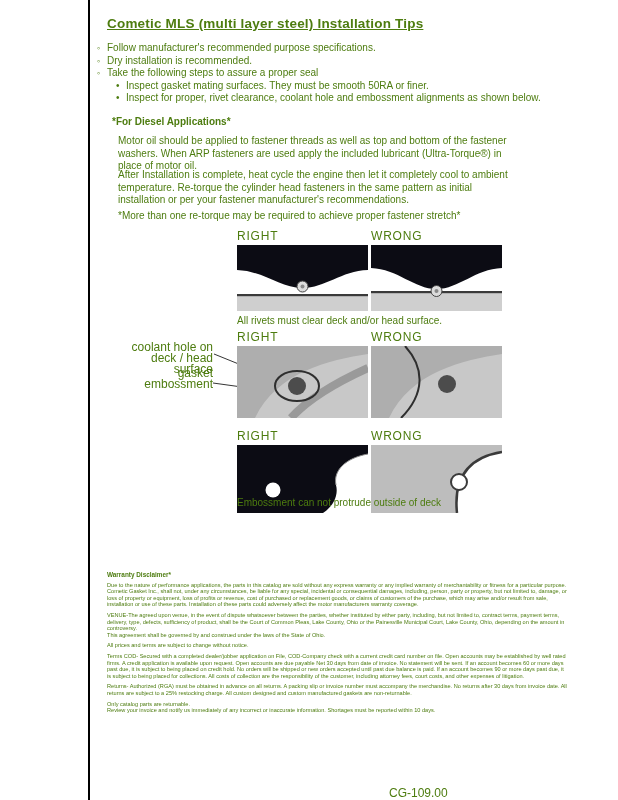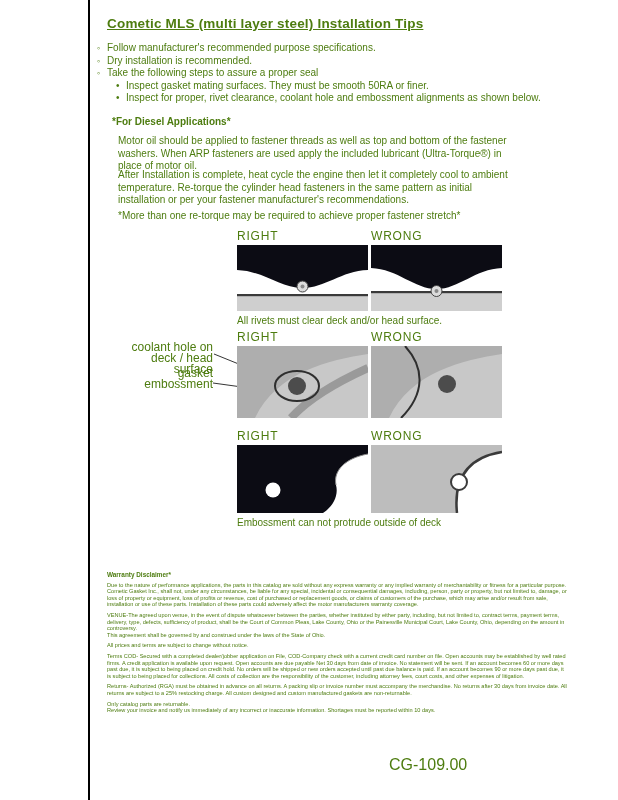--- a/index.html
+++ b/index.html
@@ -25,21 +25,21 @@
   .diag-header { position:absolute; width:131px; text-align:left; font-size:12px; letter-spacing:0.8px; }
   .diag-box { position:absolute; width:131px; }
   .diag-box svg { display:block; width:131px; }
   .caption { position:absolute; left:237px; font-size:10px; line-height:11.5px; }
   .label { position:absolute; font-size:12px; line-height:11px; text-align:right; }
   .connector-overlay { position:absolute; left:140px; top:342px; width:170px; height:62px; pointer-events:none; }
   .legal { position:absolute; left:107px; top:572px; width:462px; font-size:5.6px; line-height:6.6px; }
   .legal-heading { font-weight:bold; font-size:6.4px; margin-bottom:3px; }
   .legal p { margin:0 0 4px 0; }
   .legal p.tight { margin-bottom:0; }
-  .footer { position:absolute; left:389px; top:756px; font-size:16px; }
+  .footer { position:absolute; left:389px; top:786px; font-size:12px; }
 </style>
 </head>
 <body>
 
 <div class="page">
 
   <div class="vline"></div>
 
   <div class="title">Cometic MLS (multi layer steel) Installation Tips</div>
 
@@ -136,21 +136,21 @@
       <circle cx="36" cy="45" r="7.5" fill="#ffffff"></circle>
     </svg>
   </div>
   <div class="diag-box" style="left:371px; top:445px;">
     <svg viewBox="0 0 131 68" width="131" height="68">
       <path d="M0,0 H131 V7 C100,12 82,30 86,68 H0 Z" fill="#bdbdbd"></path>
       <path d="M131,7 C100,12 82,30 86,68" fill="none" stroke="#3a3a3a" stroke-width="2.5"></path>
       <circle cx="88" cy="37" r="8" fill="#ffffff" stroke="#3a3a3a" stroke-width="2"></circle>
     </svg>
   </div>
-  <div class="caption" style="top:517px;">
+  <div class="caption" style="top:497px;">
     <div>Embossment can not protrude outside of deck</div>
   </div>
 
   <div class="legal">
     <div class="legal-heading">Warranty Disclaimer*</div>
     <p>Due to the nature of performance applications, the parts in this catalog are sold without any express warranty or any implied warranty of merchantability or fitness for a particular purpose.  Cometic Gasket Inc., shall not, under any circumstances, be liable for any special, incidental or consequential damages, including, person, party or property, but not limited to, damage, or loss of property or equipment, loss of profits or revenue, cost of purchased or replacement goods, or claims of customers of the purchase, which may arise and/or result from sale, installation or use of these parts.  Installation of these parts could adversely affect the motor manufacturers warranty coverage.</p>
     <p class="tight">VENUE-The agreed upon venue, in the event of dispute whatsoever between the parties, whether instituted by either party, including, but not limited to, contract terms, payment terms, delivery, type, defects, sufficiency of product, shall be the Court of Common Pleas, Lake County, Ohio or the Painesville Municipal Court, Lake County, Ohio, depending on the amount in controversy.</p>
     <p>This agreement shall be governed by and construed under the laws of the State of Ohio.</p>
     <p>All prices and terms are subject to change without notice.</p>
     <p>Terms COD- Secured with a completed dealer/jobber application on File, COD-Company check with a current credit card number on file.  Open accounts may be established by well rated firms.  A credit application is available upon request.  Open accounts are due payable Net 30 days from date of invoice.  No statement will be sent.  If an account becomes 60 or more days past due, it is subject to being placed on credit hold.  No orders will be shipped or new orders accepted until past due balance is paid.  If an account becomes 90 or more days past due, it is subject to being placed for collections.  All costs of collection are the responsibility of the customer, including attorney fees, court costs, and other expenses of litigation.</p>

